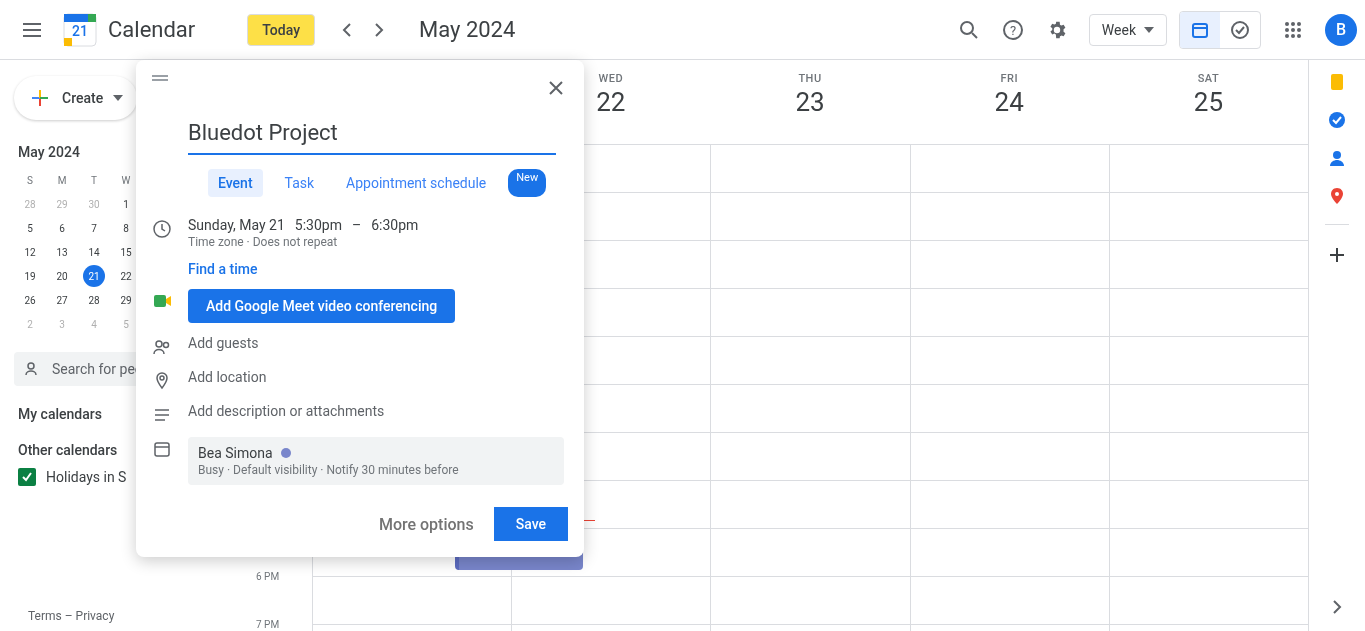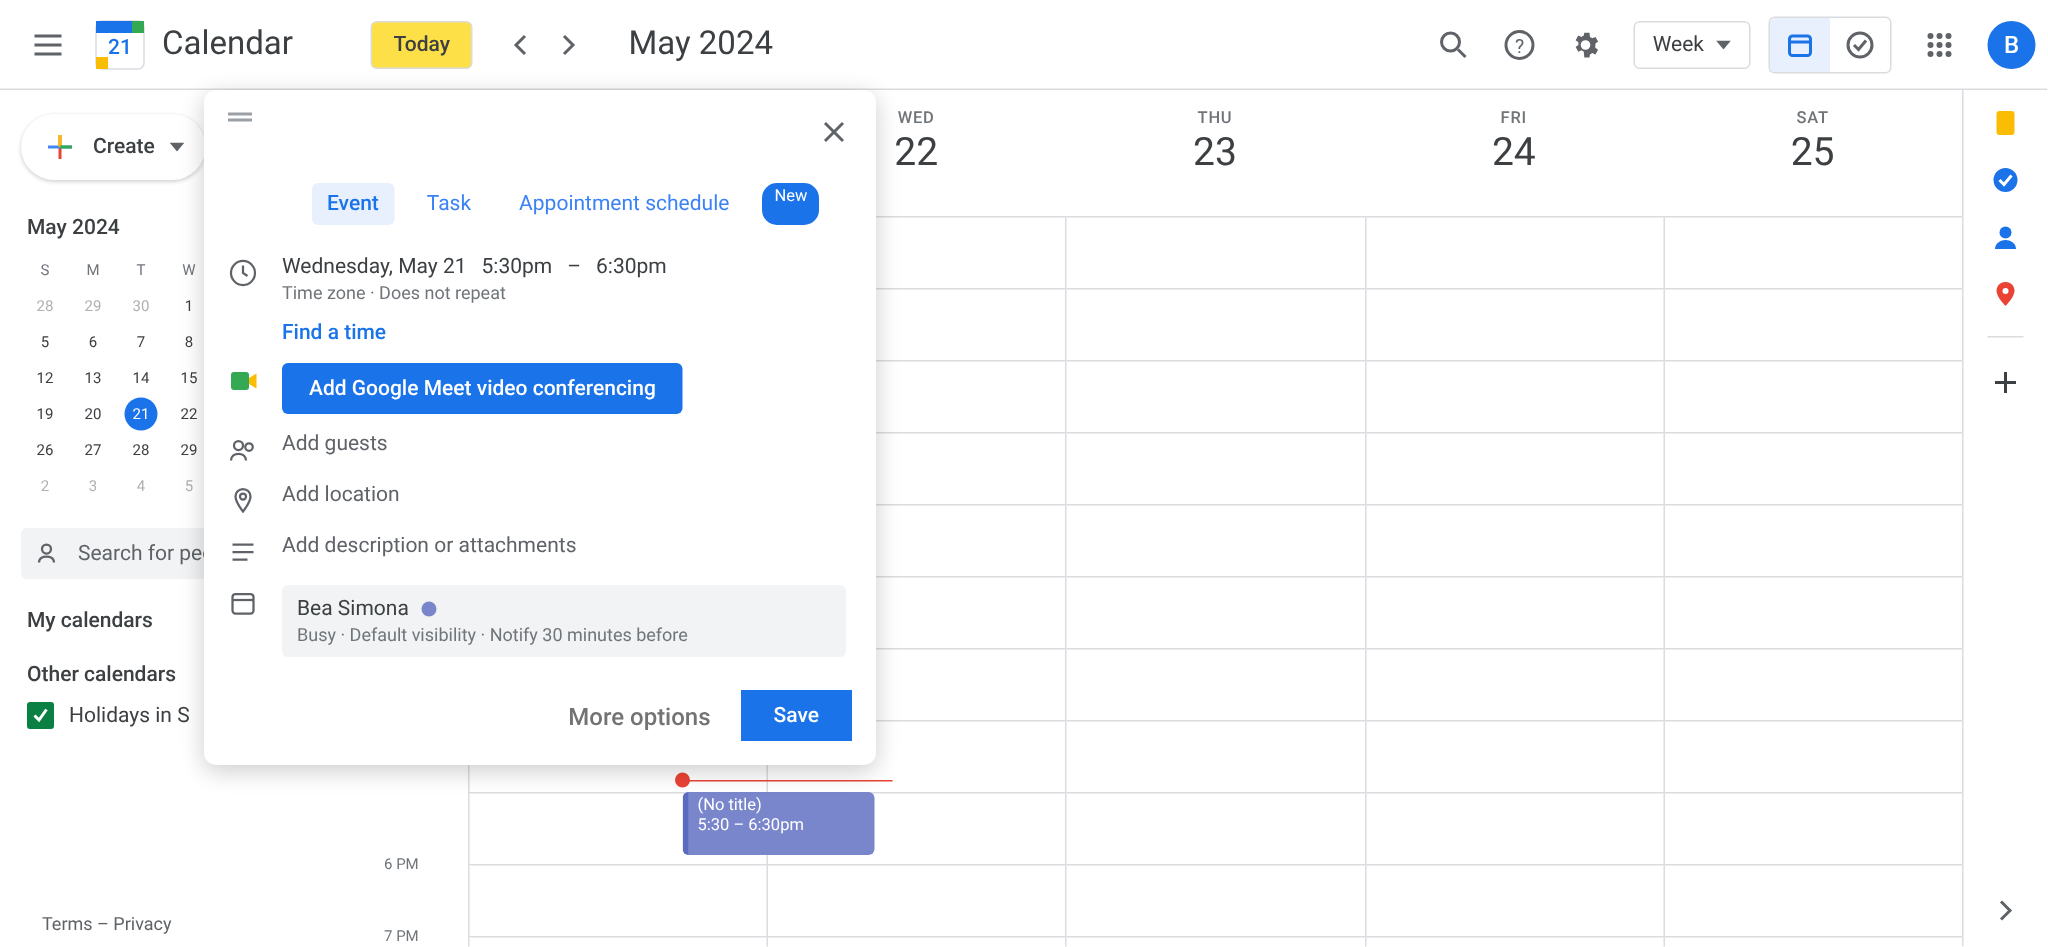--- a/index.html
+++ b/index.html
@@ -471,39 +471,40 @@
       <svg width="24" height="12">
           <path d="M4 4h16M4 8h16" stroke="#9aa0a6" stroke-width="2"></path>
         </svg>
     </div>
     <div class="close-modal">
       <svg width="18" height="18">
           <path d="M3 3l12 12M15 3L3 15" stroke="#5f6368" stroke-width="2"></path>
         </svg>
     </div>
   </div>
+  <input class="title-input" value="Bluedot Project" style="">
   <div class="modal-tabs">
     <div class="modal-tab active">Event</div>
     <div class="modal-tab">Task</div>
     <div class="modal-tab">
       <span>Appointment schedule</span>
     </div>
     <span class="new-badge">New</span>
   </div>
 
   <div class="modal-row">
     <div class="row-icon">
         <svg width="20" height="20">
           <circle cx="10" cy="10" r="8" stroke="#5f6368" stroke-width="1.5" fill="none"></circle>
           <path d="M10 5v5l3 2" stroke="#5f6368" stroke-width="1.5" fill="none"></path>
         </svg>
       </div>
     <div class="row-content">
       <div class="time-line">
-        <span>Wednesday, May 21</span>
+        <span>Sunday, May 21</span>
         <span>5:30pm</span>
         <span>–</span>
         <span>6:30pm</span>
       </div>
       <div class="subtext">
         <span>Time zone</span> · <span>Does not repeat</span>
       </div>
     </div>
   </div>
 

